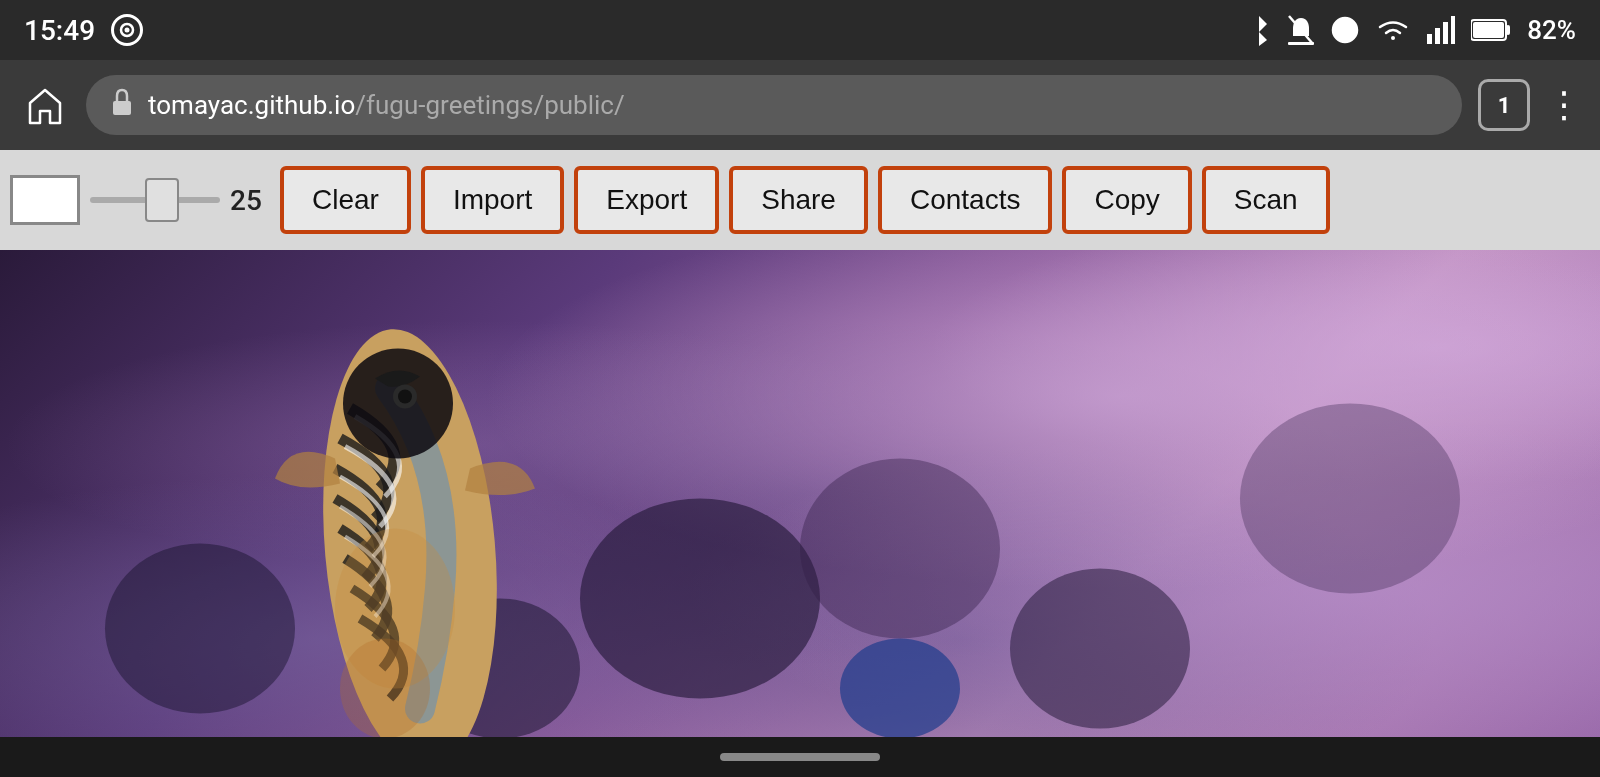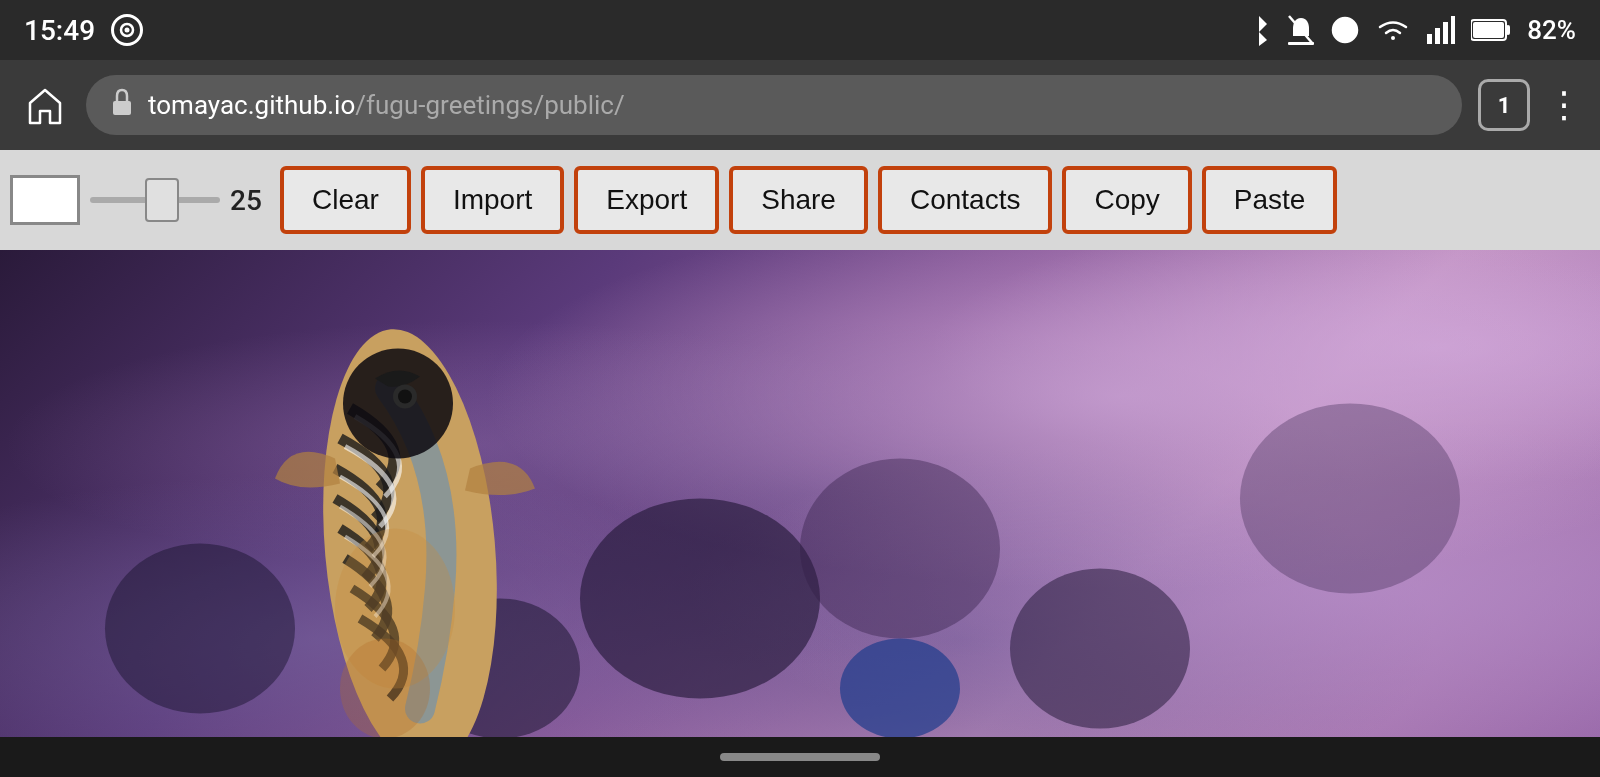--- a/index.html
+++ b/index.html
@@ -307,21 +307,21 @@
       <div class="slider-thumb"></div>
     </div>
     <span class="slider-value">25</span>
   </div>
   <button class="toolbar-btn">Clear</button>
   <button class="toolbar-btn">Import</button>
   <button class="toolbar-btn">Export</button>
   <button class="toolbar-btn">Share</button>
   <button class="toolbar-btn">Contacts</button>
   <button class="toolbar-btn">Copy</button>
-  <button class="toolbar-btn">Paste</button>
+  <button class="toolbar-btn">Scan</button>
 </div>
 
 <div class="canvas-area">
   <div class="fish-bg"></div>
 
   <svg class="fish-overlay" viewBox="0 0 1600 490" preserveAspectRatio="xMidYMid slice">
 
     <ellipse cx="700" cy="350" rx="120" ry="100" fill="rgba(30,20,50,0.6)"></ellipse>
     <ellipse cx="500" cy="420" rx="80" ry="70" fill="rgba(20,15,40,0.5)"></ellipse>
     <ellipse cx="900" cy="300" rx="100" ry="90" fill="rgba(50,30,70,0.4)"></ellipse>

